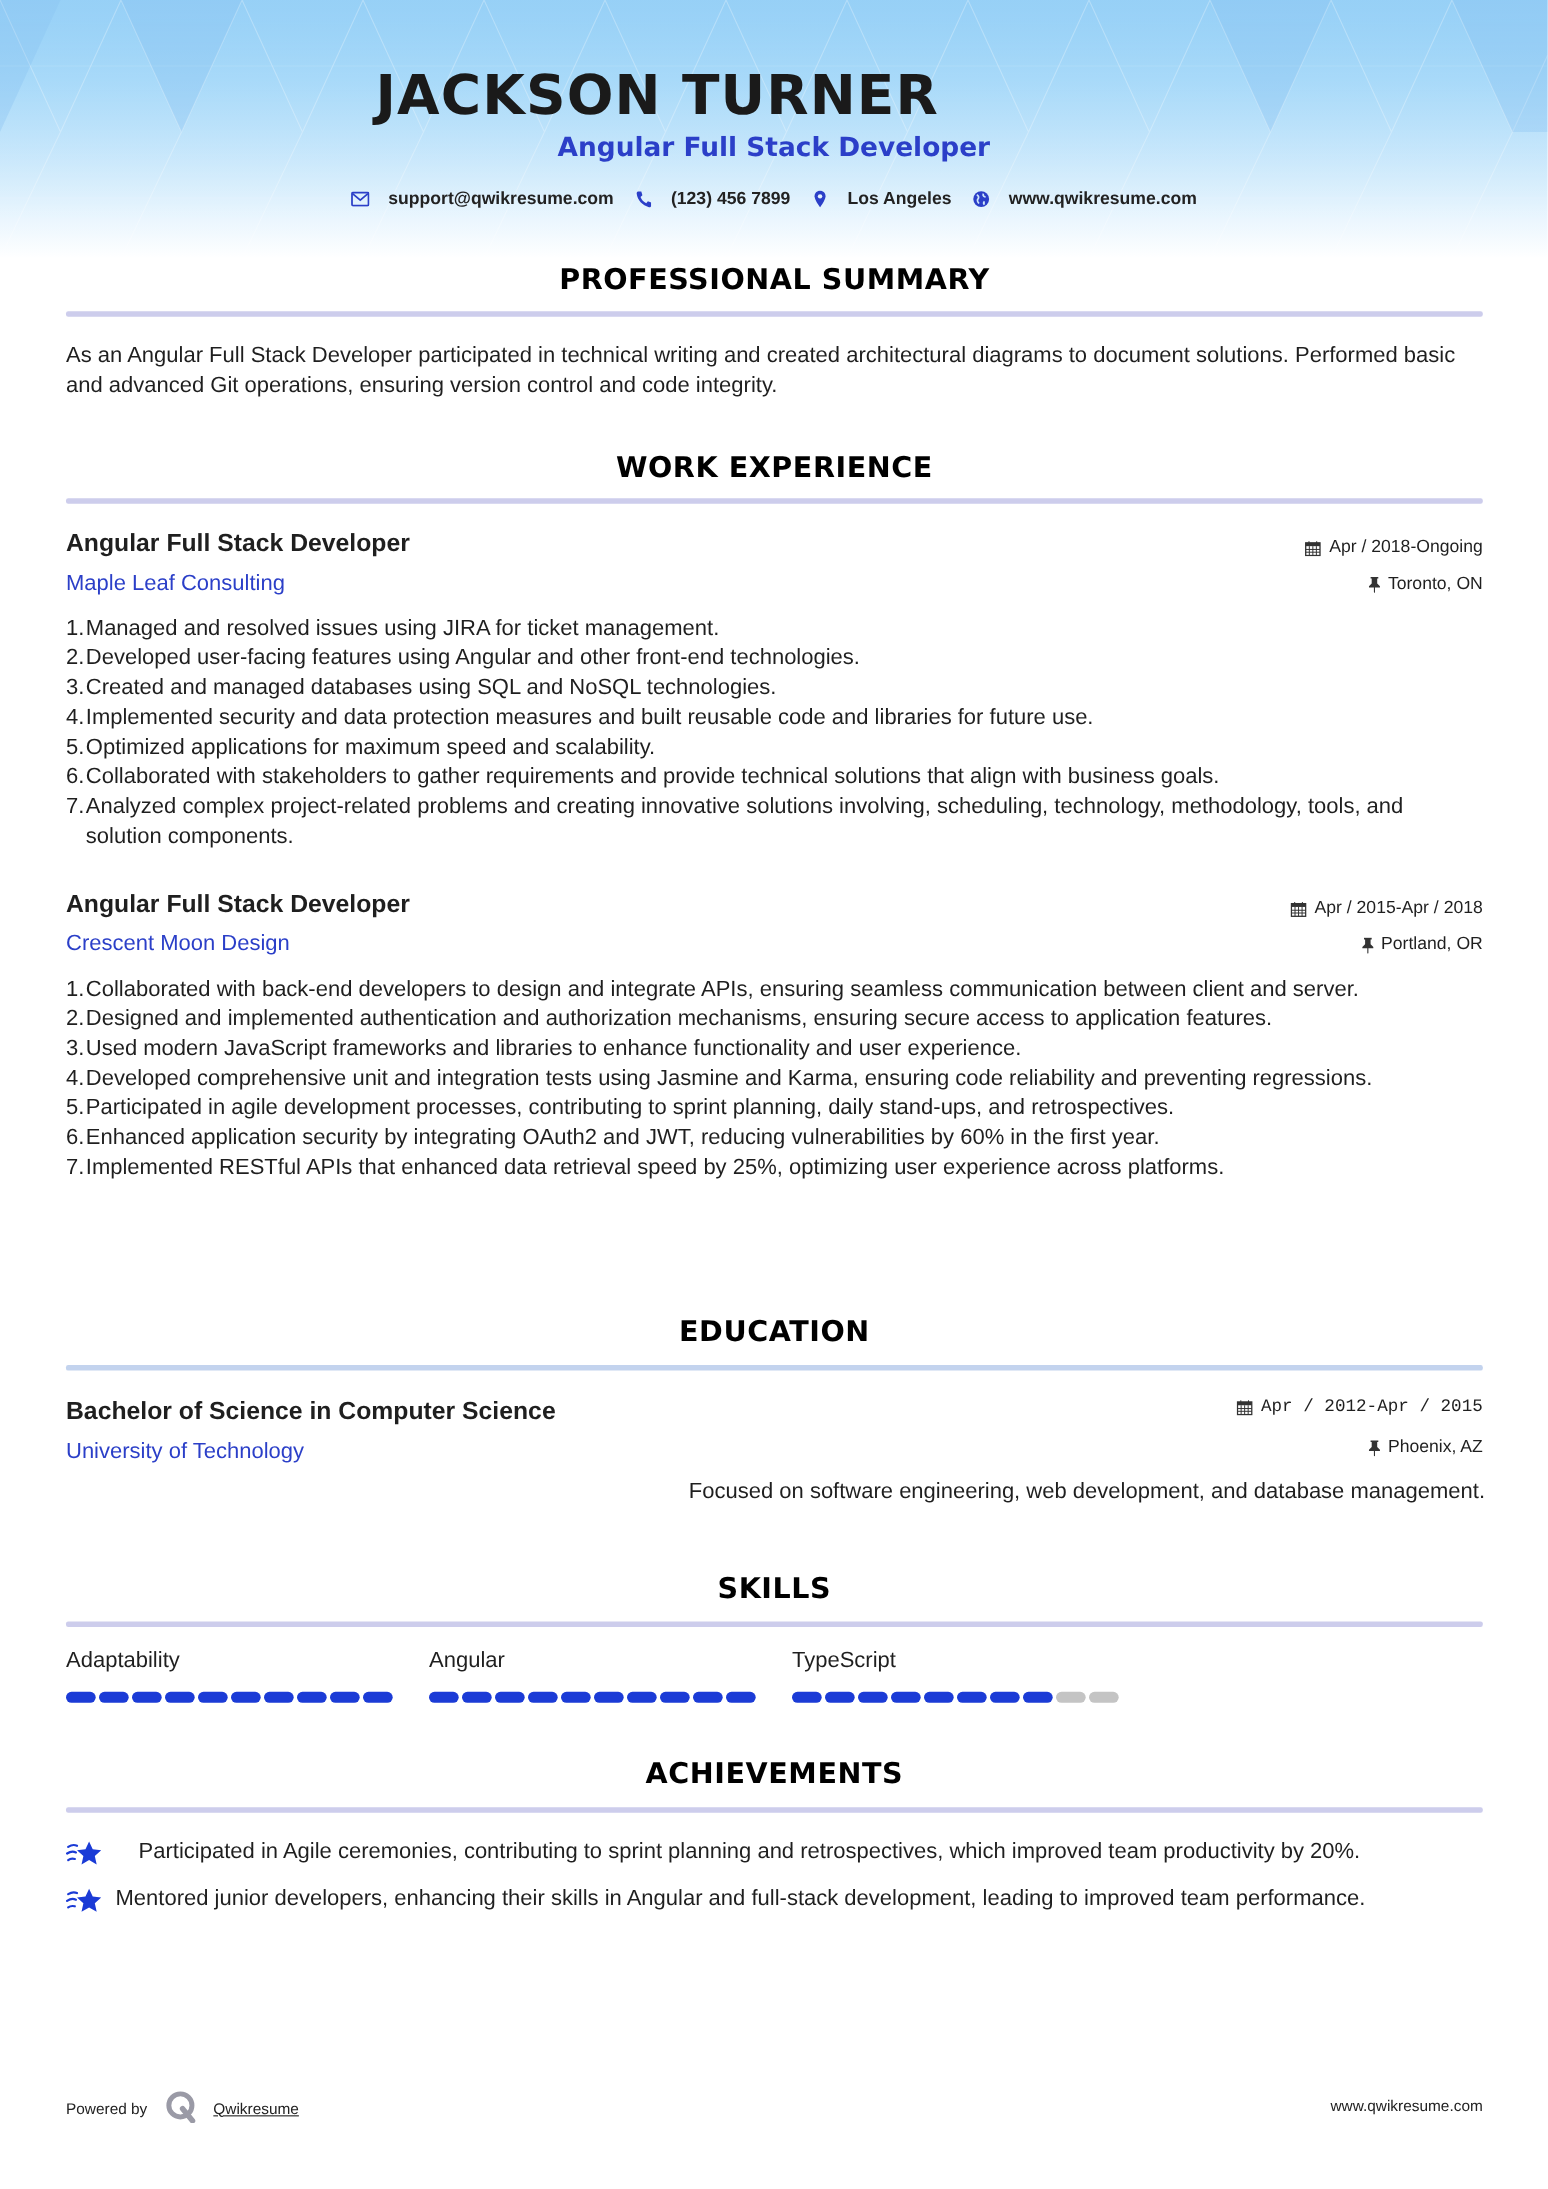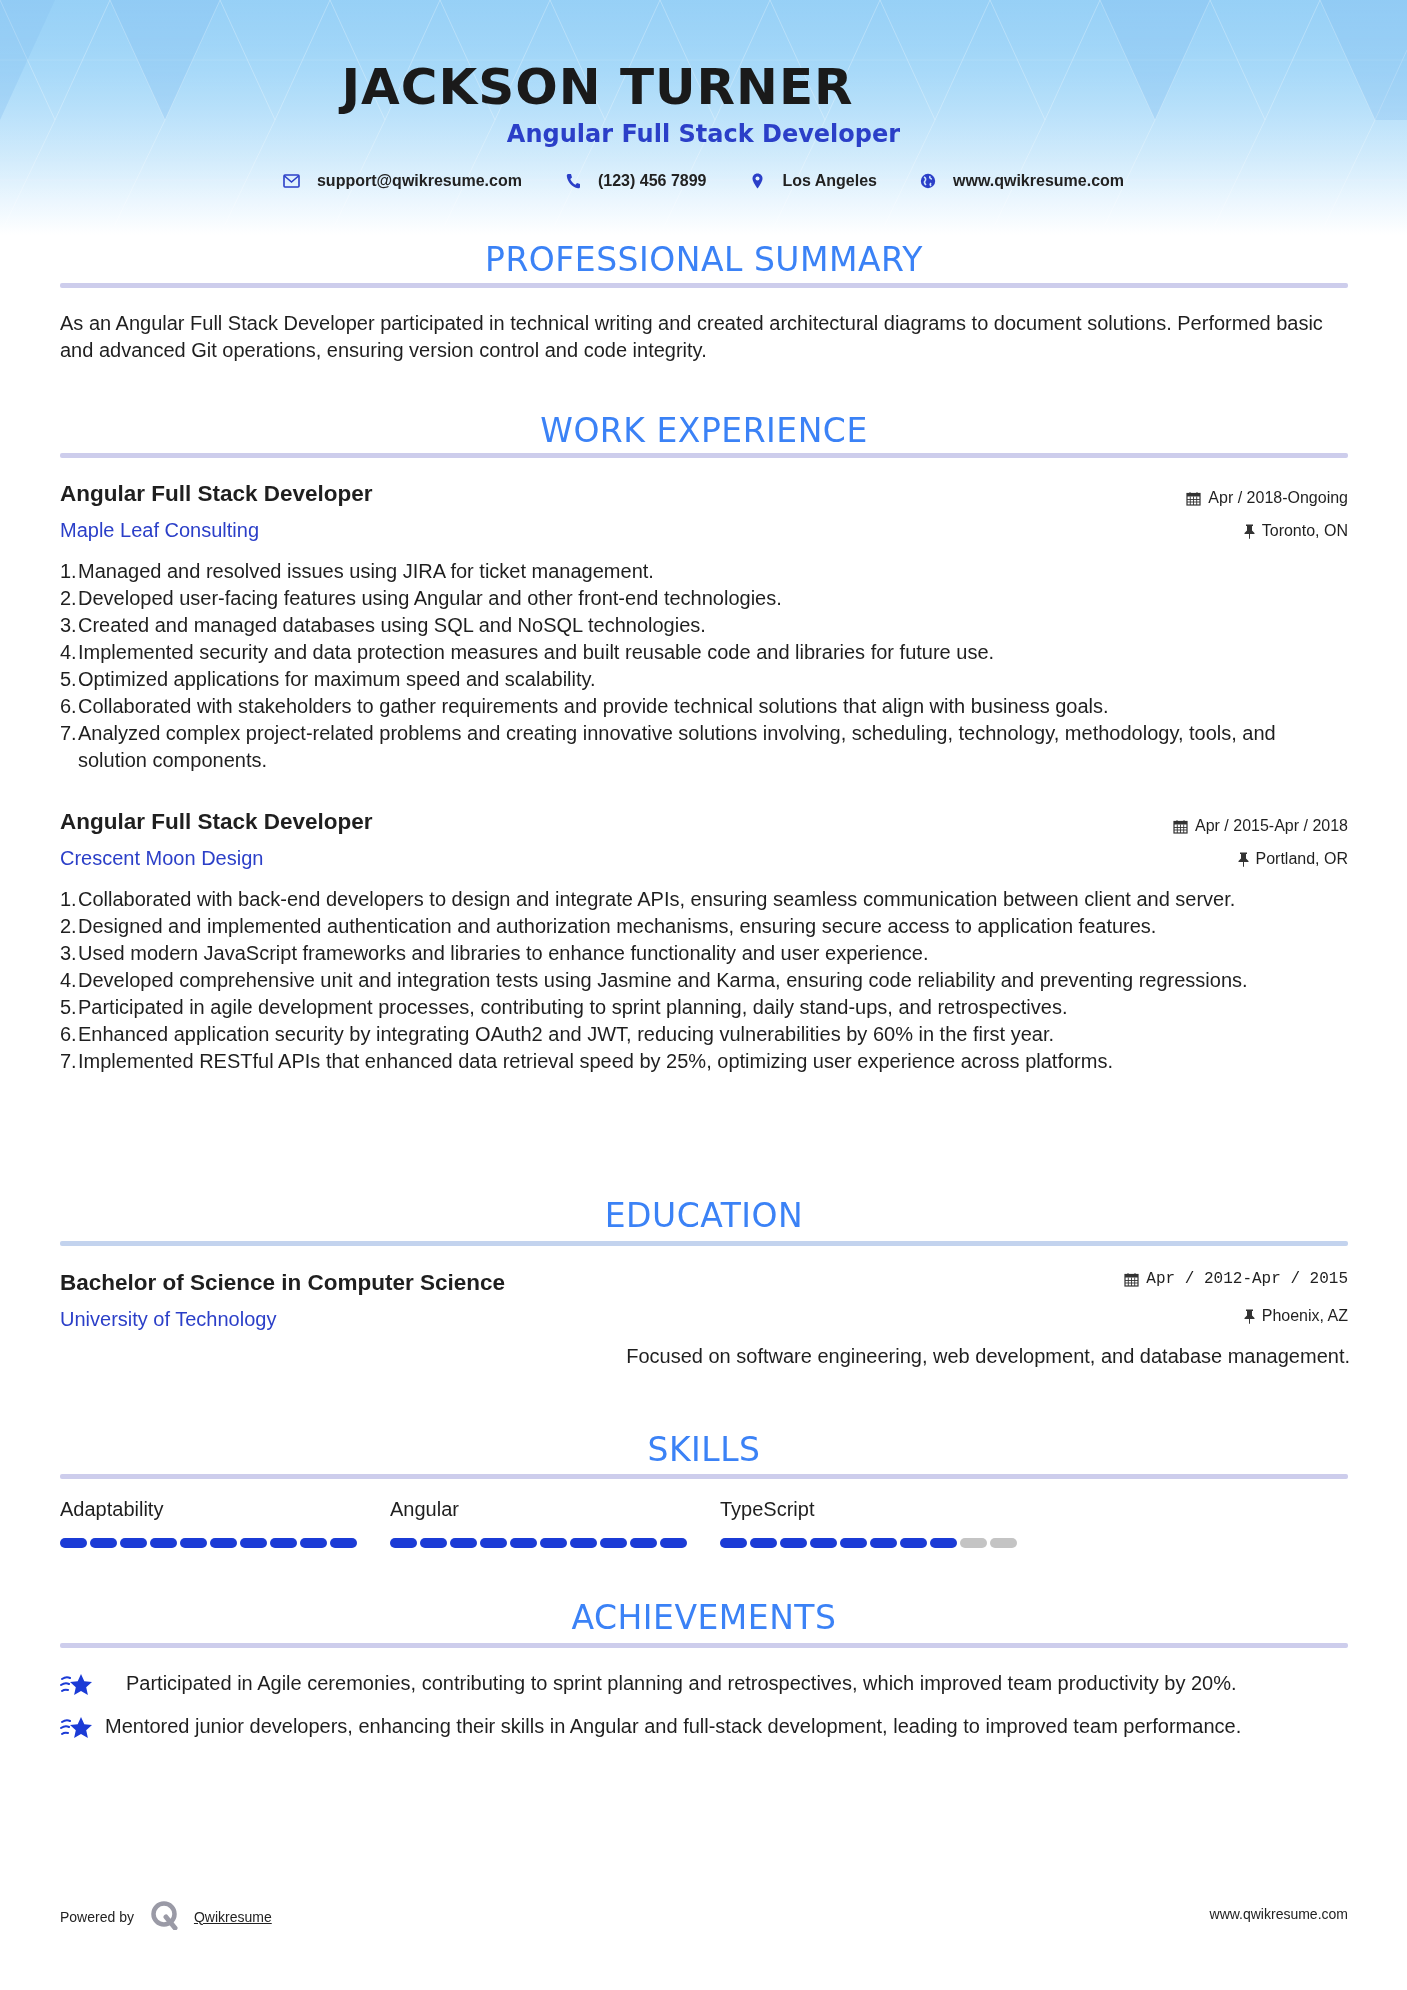--- a/index.html
+++ b/index.html
@@ -19,26 +19,26 @@
   }
   .title {
     position: absolute; top: 120px; left: 0; width: 1407px; text-align: center;
     font-family: "DejaVu Sans", sans-serif; font-weight: bold; font-size: 24px; color: #2b3fc8;
   }
   .contacts {
     position: absolute; top: 172px; left: 0; width: 1407px;
     display: flex; justify-content: center; align-items: center; gap: 0;
     font-size: 16px; font-weight: bold; color: #222;
   }
-  .contact { display: flex; align-items: center; margin: 0 21px; }
+  .contact { display: flex; align-items: center; margin: 0 9px; }
   .contact .ic { width: 18px; height: 18px; margin-right: 16px; display: inline-flex; align-items: center; justify-content: center; }
 
   .section-title {
     position: absolute; left: 60px; width: 1288px; text-align: center;
-    font-family: "DejaVu Sans", sans-serif; font-size: 33px; font-weight: normal; color: #3b82f6;
+    font-family: "DejaVu Sans", sans-serif; font-size: 26px; font-weight: bold; color: #000000;
     letter-spacing: 0.5px;
   }
   .rule { position: absolute; left: 60px; width: 1288px; height: 5px; background: #cdcdec; border-radius: 2px; }
   .rule.blue { background: #c3d3ee; }
 
   .para { position: absolute; left: 60px; width: 1290px; font-size: 20px; line-height: 27px; color: #1f1f1f; }
 
   .job-title { position: absolute; left: 60px; font-size: 22.5px; font-weight: bold; color: #1f1f1f; }
   .company { position: absolute; left: 60px; font-size: 20px; color: #2b3fc8; }
   .meta { position: absolute; right: 59px; font-size: 16px; color: #1f1f1f; display: flex; align-items: center; }

